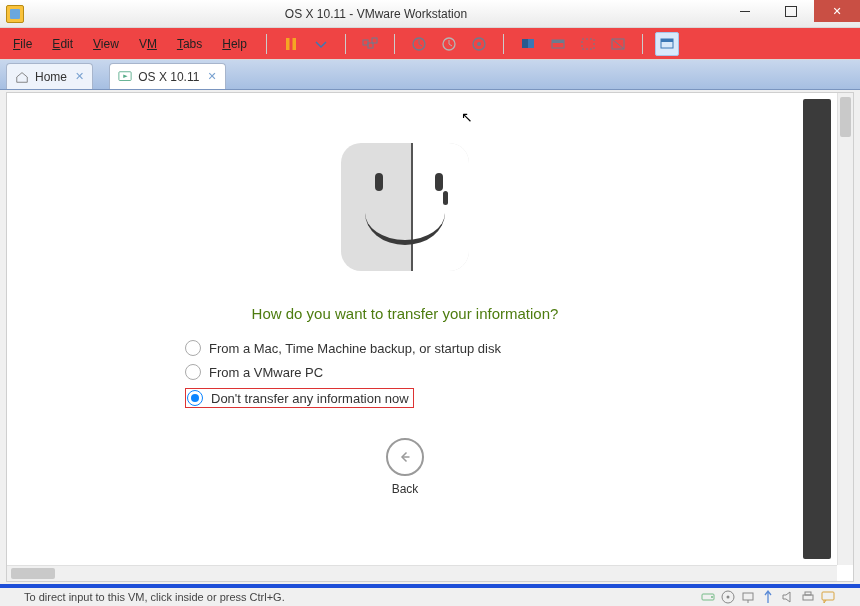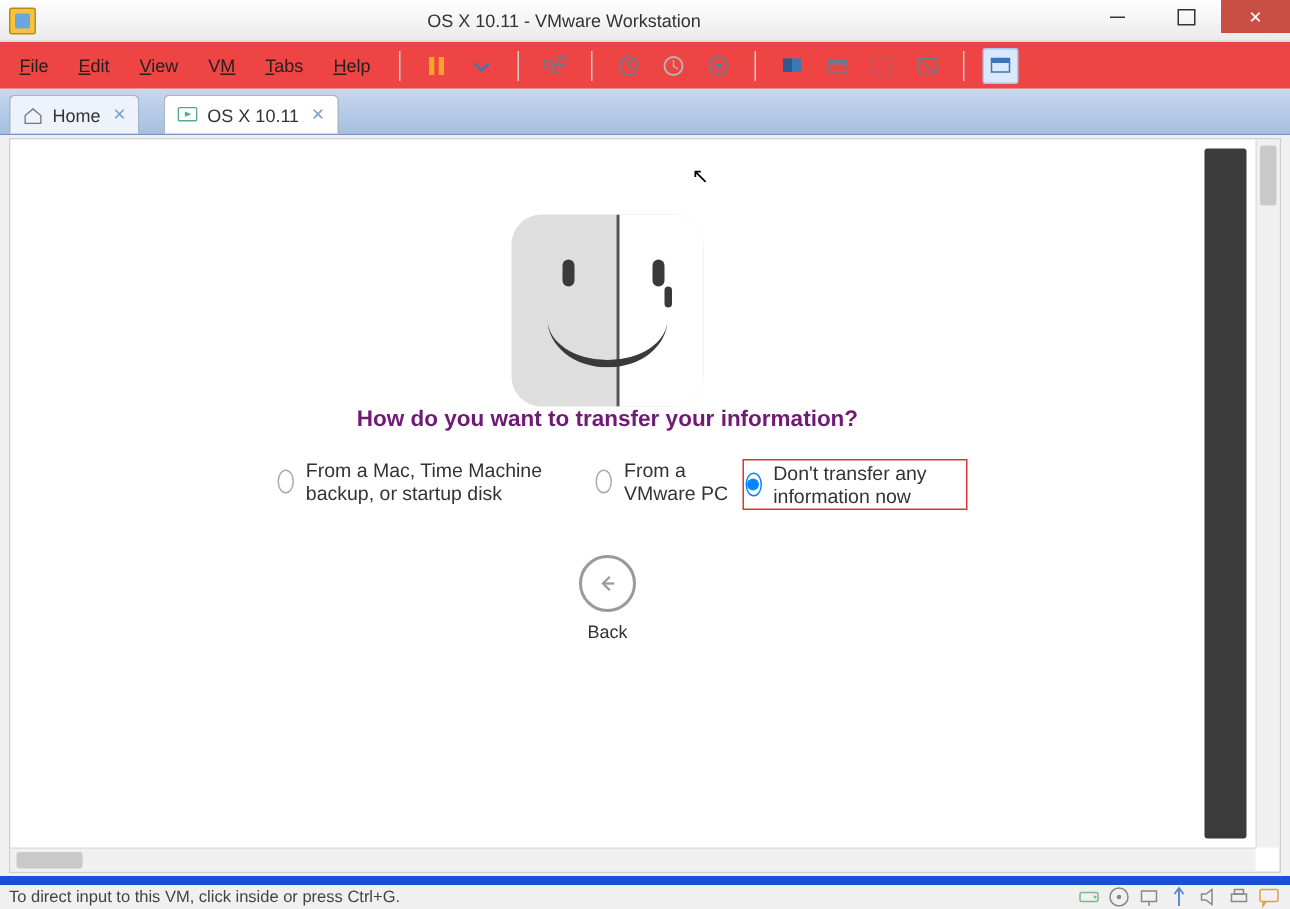--- a/index.html
+++ b/index.html
@@ -44,41 +44,41 @@
 .guest .rightbar { position:absolute; top:6px; right:6px; bottom:6px; width:28px; background:#3b3b3b; border-radius:2px; }
 .guest-content { position:absolute; top:10px; left:10px; right:44px; bottom:10px; background:#fff; display:flex; flex-direction:column; align-items:center; }
 .finder-face { width:128px; height:128px; margin-top:40px; border-radius:20px; overflow:hidden; position:relative; background:#dedede; }
 .finder-face .right { position:absolute; right:0; top:0; width:58px; height:100%; background:#fff; border-left:2px solid #555; }
 .finder-face .eye { position:absolute; width:8px; height:18px; background:#3a3a3a; border-radius:4px; top:30px; }
 .finder-face .eye.l { left:34px; }
 .finder-face .eye.r { right:26px; }
 .finder-face .smile { position:absolute; bottom:26px; left:24px; width:80px; height:44px; border:5px solid #3a3a3a; border-top:none; border-left:none; border-right:none; border-radius:0 0 60px 60px / 0 0 48px 48px; }
 .finder-face .smile::after{ content:""; position:absolute; right:-3px; top:-10px; width:5px; height:14px; background:#3a3a3a; border-radius:3px; }
 
-.question { font-size:15px; font-weight:bold; color:#701a75; }
-.options { margin-top:18px; width:460px; display:flex; flex-direction:row; gap:8px; align-items:flex-start; margin-left:20px; }
+.question { margin-top:34px; font-size:15px; font-weight:normal; color:#4d7c0f; }
+.options { margin-top:18px; width:460px; display:flex; flex-direction:column; gap:8px; align-items:flex-start; margin-left:20px; }
 .option { display:flex; align-items:center; gap:8px; font-size:13px; color:#333; cursor:pointer; }
 .radio { width:16px; height:16px; border:1px solid #aaa; border-radius:50%; display:flex; align-items:center; justify-content:center; background:#fff; }
 .radio.selected { border-color:#0b84ff; }
 .radio.selected::after { content:""; width:8px; height:8px; background:#0b84ff; border-radius:50%; }
 .option.highlighted { border:1px solid #d33; padding:1px 4px 1px 1px; }
 .later-note { margin-top:16px; font-size:12px; color:#8a8a8a; }
 
 .nav-buttons { margin-top:30px; display:flex; gap:46px; align-items:flex-end; }
 .navbtn { display:flex; flex-direction:column; align-items:center; gap:6px; cursor:pointer; }
 .navcircle { width:38px; height:38px; border:2px solid #9a9a9a; border-radius:50%; display:flex; align-items:center; justify-content:center; position:relative; }
 .navcircle svg { width:18px; height:18px; }
 .navlabel { font-size:12px; color:#333; }
 .continue-ring { position:absolute; width:86px; height:72px; border:2px solid #d33; border-radius:50%; left:-24px; top:-8px; pointer-events:none; }
 .continue-wrap { position:relative; }
 
 .cursor { position:absolute; top:6px; left:444px; font-size:14px; color:#000; pointer-events:none; }
 
 
-.statusbar { position:absolute; left:0; right:0; bottom:0; height:22px; background:#f0f0f0; border-top:6px solid #1d4ed8; display:flex; align-items:center; font-size:11px; color:#444; padding:0 6px; justify-content:space-between; }
+.statusbar { position:absolute; left:0; right:0; bottom:0; height:22px; background:#f0f0f0; border-top:4px solid #1d4ed8; display:flex; align-items:center; font-size:11px; color:#444; padding:0 24px; justify-content:space-between; }
 .statusbar .status-icons { display:flex; gap:4px; align-items:center; }
 .statusbar .sicon { width:16px; height:16px; }
 </style>
 </head>
 <body>
 
 <div class="titlebar">
   <div class="app-icon"></div>
   <div class="title">OS X 10.11 - VMware Workstation</div>
   <div class="winbuttons">

